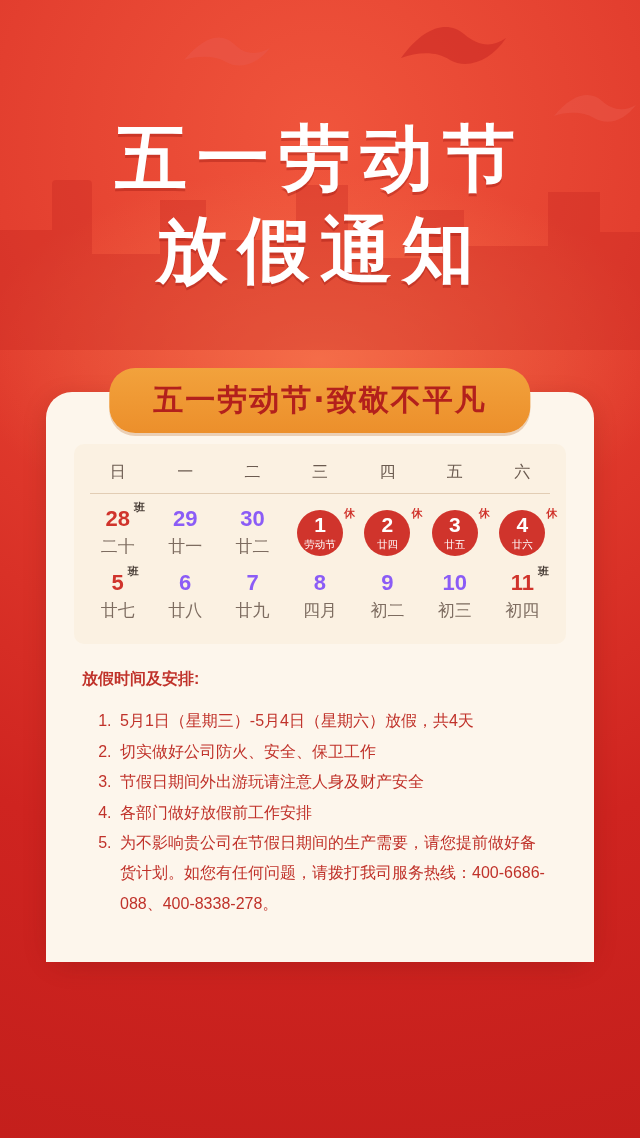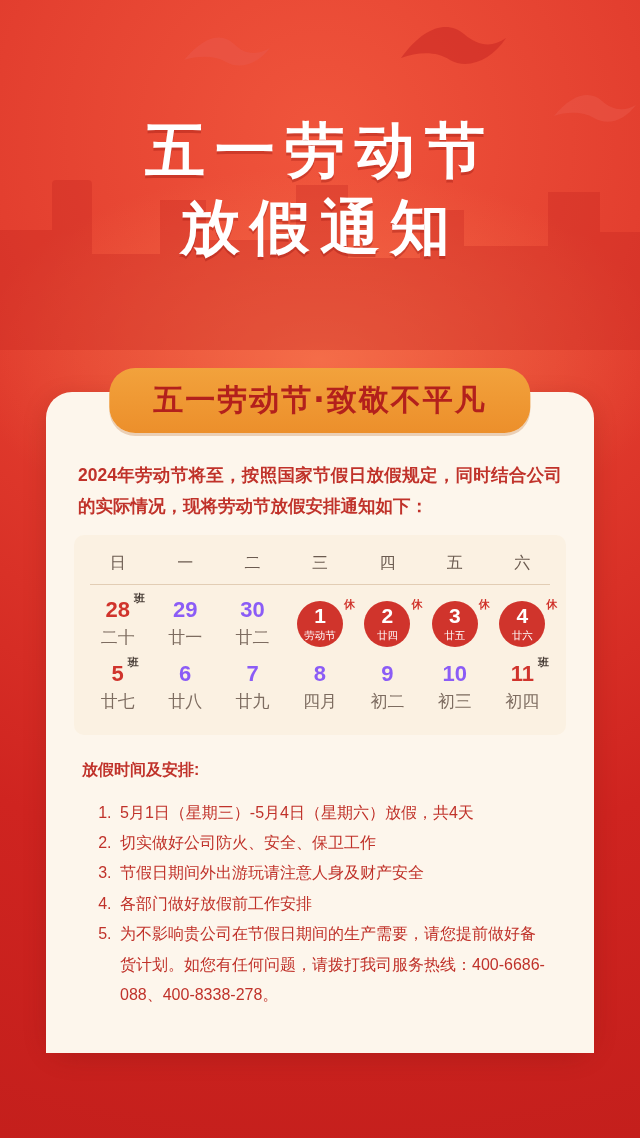--- a/index.html
+++ b/index.html
@@ -30,21 +30,21 @@
     pointer-events:none;
   }
   .title-wrap{
     position:absolute;left:0;right:0;top:112px;text-align:center;
     z-index:5;
   }
   .title-line{
     font-family:"DejaVu Sans","Liberation Sans",sans-serif;
     font-weight:bold;
     color:#ffffff;
-    font-size:60px;
+    font-size:72px;
     letter-spacing:10px;
     line-height:1.28;
     text-shadow:0 3px 0 rgba(150,20,15,.35);
   }
   .card{
     position:absolute;left:46px;right:46px;top:392px;
     background:#fdf6ec;
     border-radius:26px 26px 26px 26px;
     box-shadow:0 6px 22px rgba(120,18,14,.25);
     padding:52px 26px 30px;
@@ -143,21 +143,20 @@
   </div>
 
   <div class="title-wrap">
     <div class="title-line">五一劳动节</div>
     <div class="title-line">放假通知</div>
   </div>
 
   <div class="card">
     <div class="ribbon">五一劳动节·致敬不平凡</div>
 
-    <div class="intro">2024年劳动节将至，按照国家节假日放假规定，同时结合公司的实际情况，现将劳动节放假安排通知如下：</div>
 
     <div class="calendar">
       <table class="cal">
         <thead>
           <tr>
             <th>日</th>
             <th>一</th>
             <th>二</th>
             <th>三</th>
             <th>四</th>

